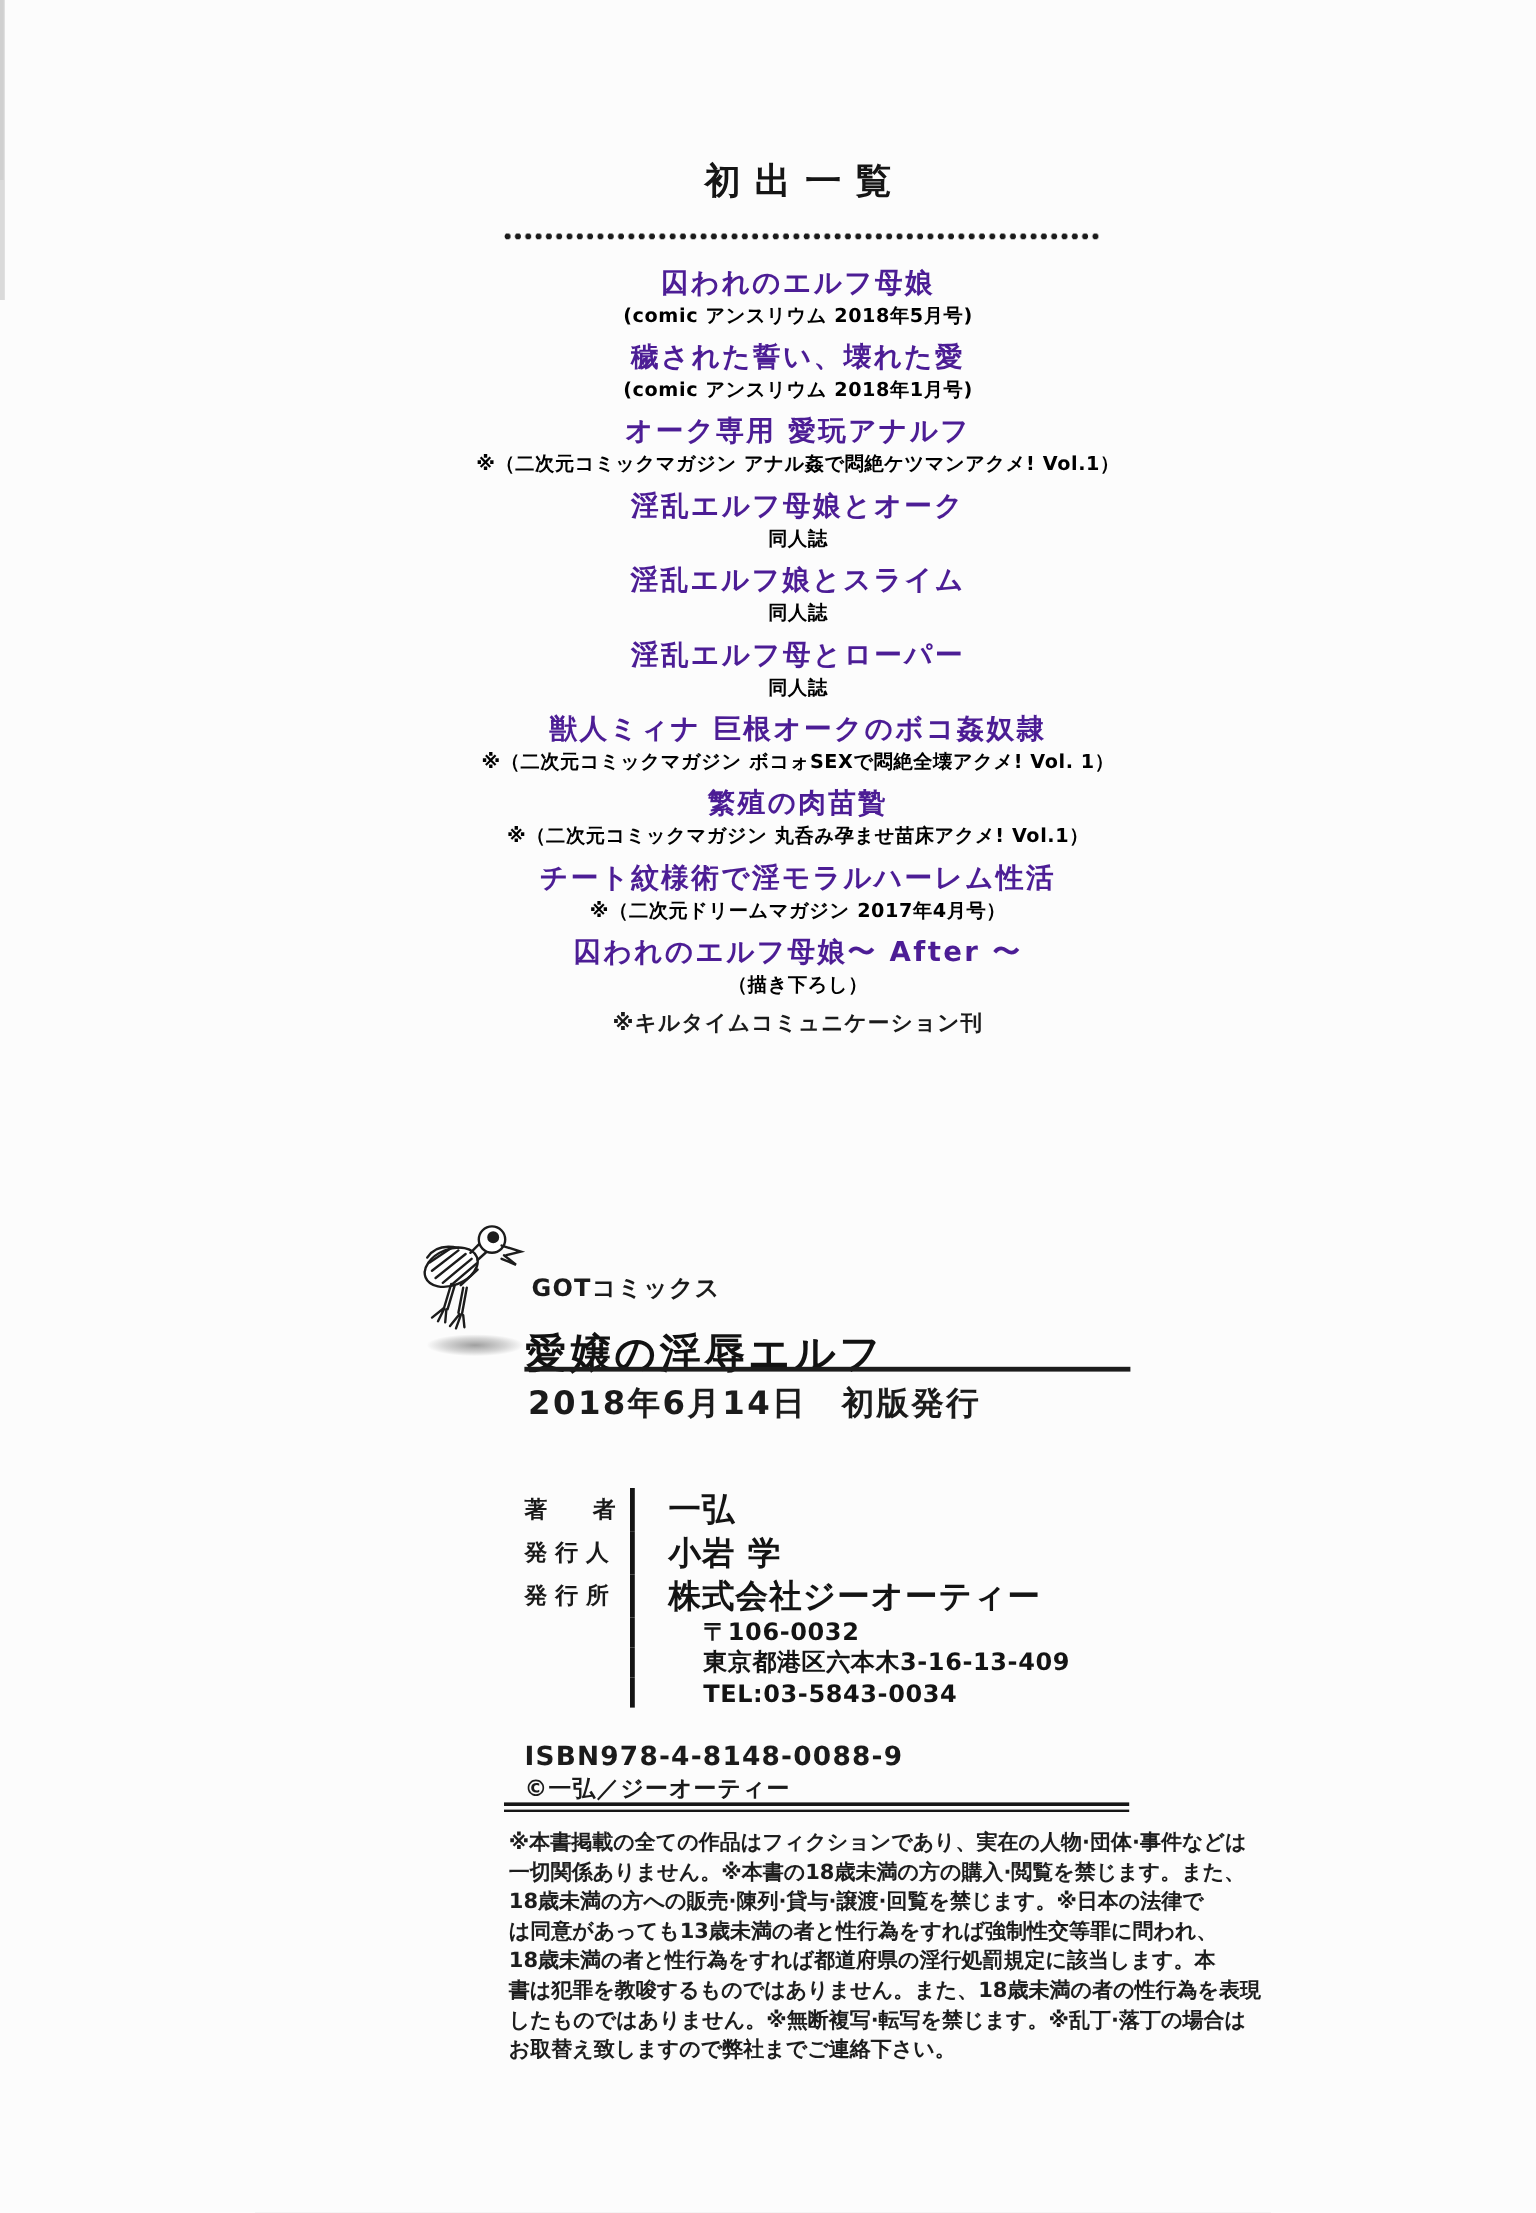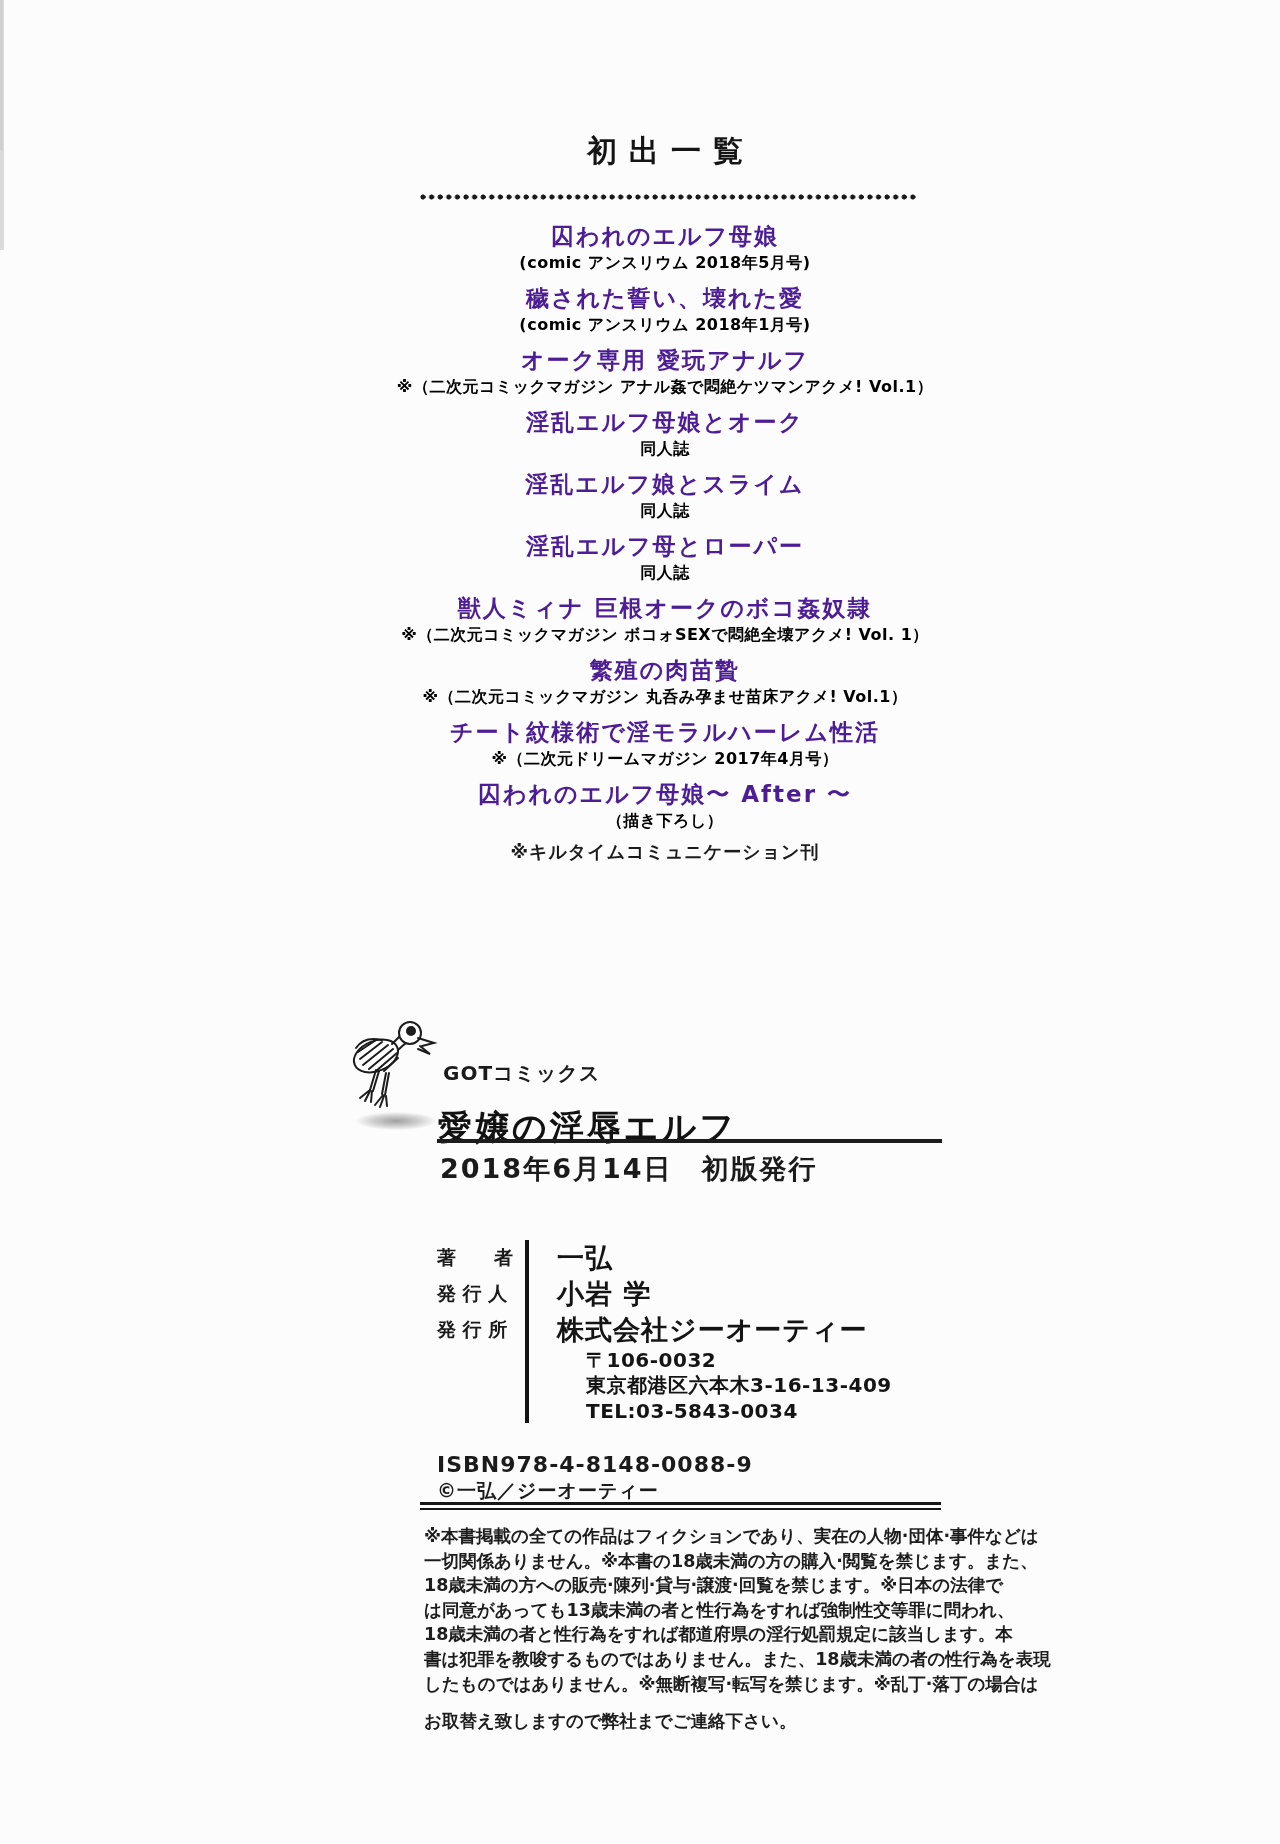--- a/index.html
+++ b/index.html
@@ -99,21 +99,21 @@
   }
   .disclaimer {
     position:absolute; left:424px; top:1524px; width:514px;
     font-size:17.5px; font-weight:600; color:#1d1d1d;
   }
   .disc-line {
     line-height:24.6px; letter-spacing:0;
     text-align:justify; text-align-last:justify;
     white-space:nowrap;
   }
-  .disc-line.last { text-align-last:left;margin-top:13px; }
+  .disc-line.last { text-align-last:left; }
 </style>
 </head>
 <body>
 
 <div class="page">
 
   <div class="edge-mark em1"></div>
   <div class="edge-mark em2"></div>
 
   <div class="list-title">初出一覧</div>

